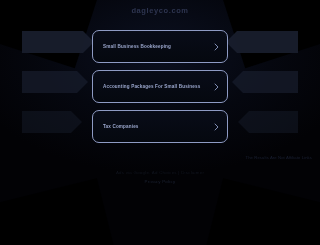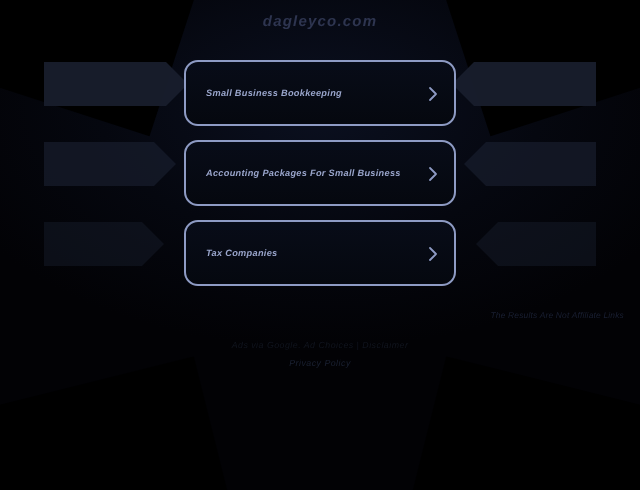--- a/index.html
+++ b/index.html
@@ -17,21 +17,20 @@
 
   #page {
     position: absolute;
     inset: 0;
     width: 320px;
     height: 245px;
     background:
       radial-gradient(ellipse 200px 120px at 50% 22%, #0b1020 0%, #05070f 55%, #020205 100%),
       linear-gradient(180deg, #050710 0%, #03040a 45%, #000000 100%);
     overflow: hidden;
-    font-style: italic;
   }
 
   
   .corner-wedge {
     position: absolute;
     background: #000000;
     pointer-events: none;
   }
   .corner-tl {
     top: -28px; left: -40px;

